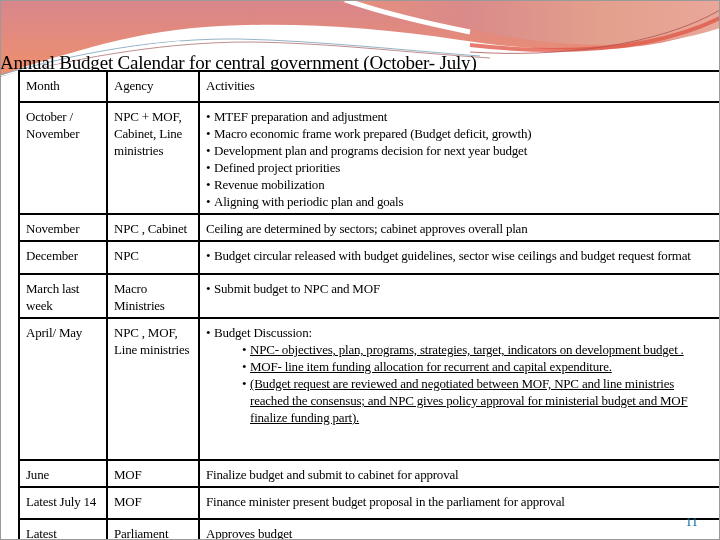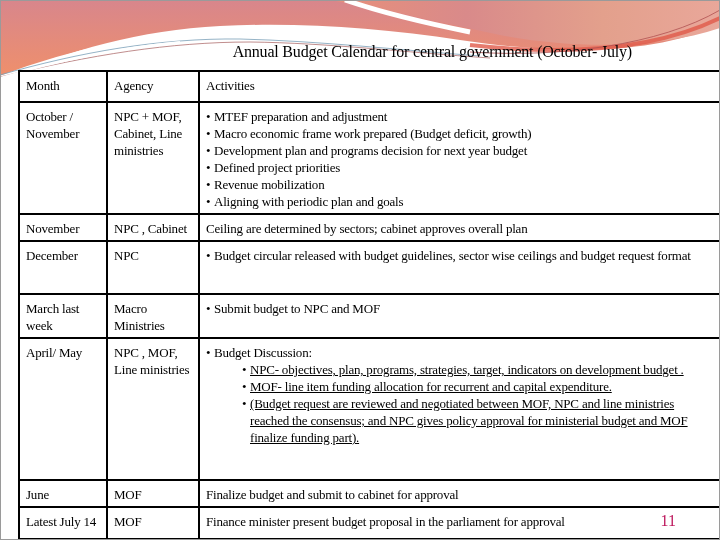--- a/index.html
+++ b/index.html
@@ -8,22 +8,22 @@
     background:#ffffff;
     font-family: "Liberation Serif", "DejaVu Serif", serif;
     color:#000;
   }
   .bg-swoosh { position:absolute; left:0; top:0; width:720px; height:80px; z-index:0; }
   .slide-frame {
     position:absolute; left:0; top:0; width:718px; height:538px;
     border:1px solid #9a9a9a; z-index:3; pointer-events:none;
   }
   .title {
-    position:absolute; left:0; width:632px; top:43px; text-align:right;
-    font-size:16px; letter-spacing:-0.2px; z-index:2;
+    position:absolute; left:0; width:632px; top:52px; text-align:left;
+    font-size:19px; letter-spacing:-0.2px; z-index:2;
   }
   table.cal {
     position:absolute; left:18px; top:70px; width:702px;
     border-collapse:collapse; table-layout:fixed; z-index:2;
     font-size:13px; line-height:17px; background:#fff;
   }
   table.cal td {
     border:2px solid #000; vertical-align:top; padding:5px 6px 3px 6px;
     letter-spacing:-0.2px;
     margin-left:15px;
@@ -32,21 +32,21 @@
   table.cal tr:last-child td { border-bottom:none; }
   .col-month { width:88px; }
   .col-agency { width:92px; }
   ul.b { list-style:none; margin:0; padding:0; }
   ul.b li { position:relative; padding-left:8px; }
   ul.b li::before { content:"•"; position:absolute; left:0; top:0; }
   ul.sub { list-style:none; margin:0; padding:0 0 0 36px;text-decoration:underline; }
   ul.sub li { position:relative; padding-left:8px; }
   ul.sub li::before { content:"•"; position:absolute; left:0; top:0; }
   .page-num {
-    position:absolute; right:44px; bottom:10px; font-size:16px; color:#be185d; z-index:4;
+    position:absolute; right:22px; bottom:10px; font-size:13px; color:#0369a1; z-index:4;
   }
 </style>
 </head>
 <body>
 
 <svg class="bg-swoosh" viewBox="0 0 720 80" preserveAspectRatio="none">
   <defs>
     <linearGradient id="g1" x1="0" y1="0" x2="1" y2="0">
       <stop offset="0" stop-color="#e8907a"></stop>
       <stop offset="0.35" stop-color="#d98a8a"></stop>
@@ -100,21 +100,21 @@
       </ul>
     </td>
   </tr>
 
   <tr style="height:25px">
     <td>November</td>
     <td>NPC , Cabinet</td>
     <td>Ceiling are determined by sectors; cabinet approves overall plan</td>
   </tr>
 
-  <tr style="height:53px">
+  <tr style="height:33px">
     <td>December</td>
     <td>NPC</td>
     <td>
       <ul class="b">
         <li>Budget circular released with budget guidelines, sector wise ceilings and budget request format</li>
       </ul>
     </td>
   </tr>
 
   <tr style="height:40px">

